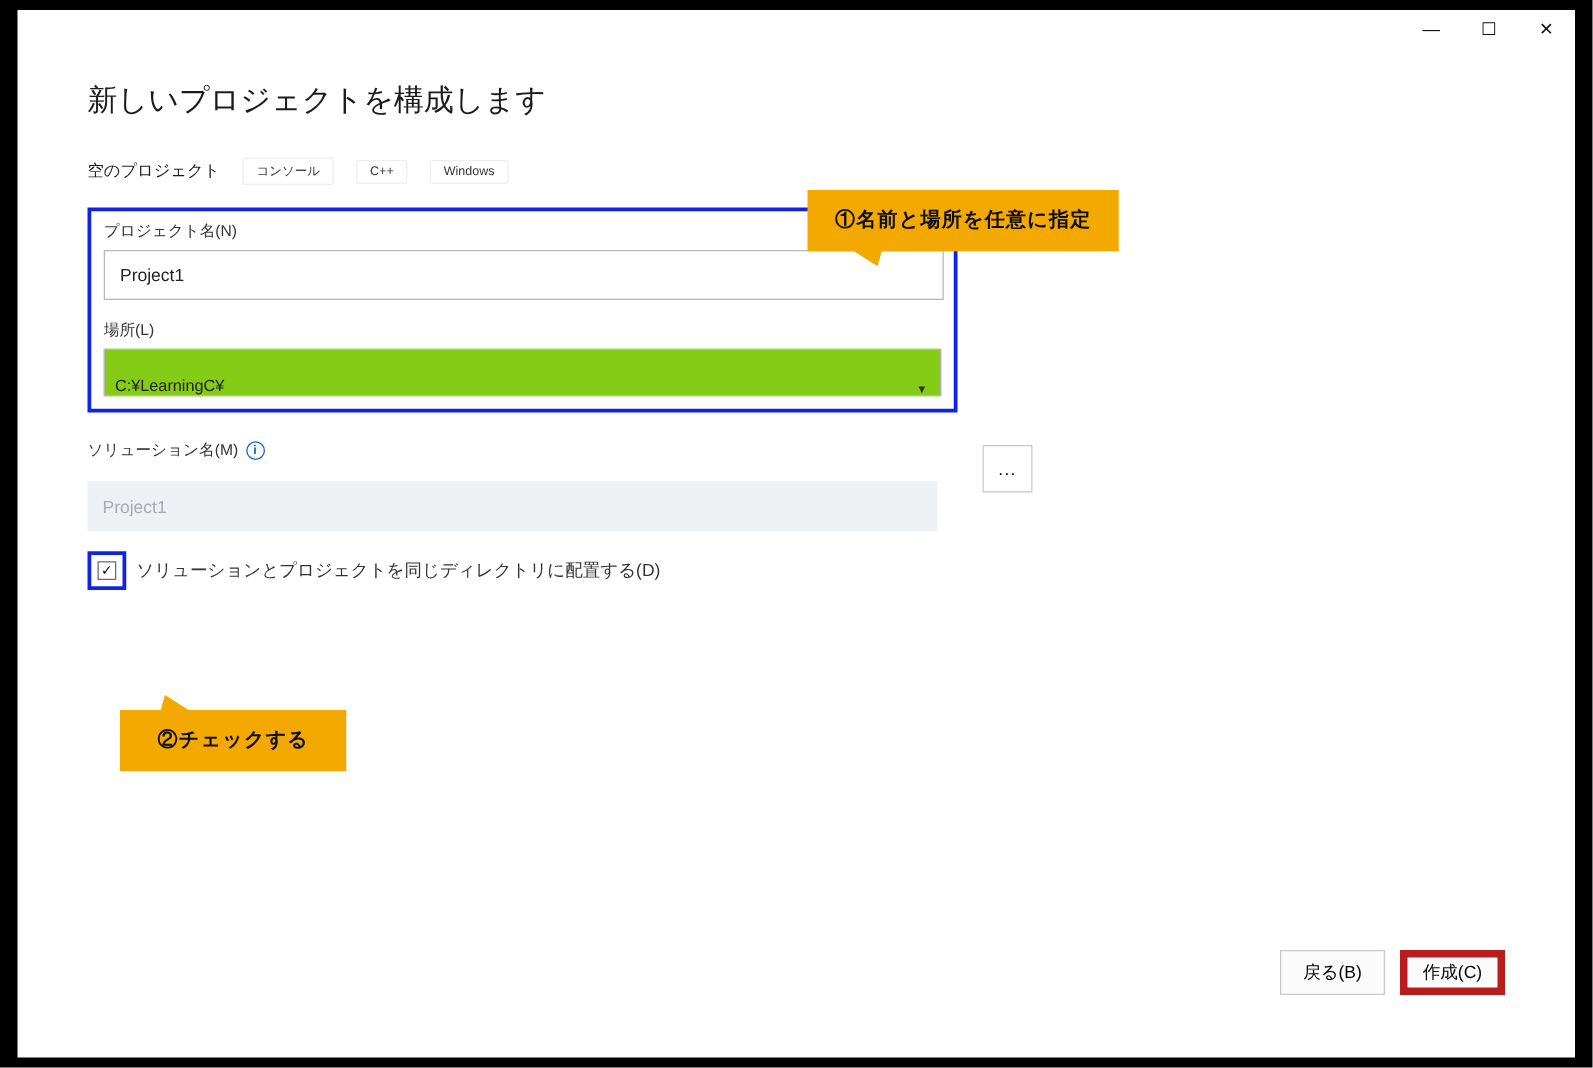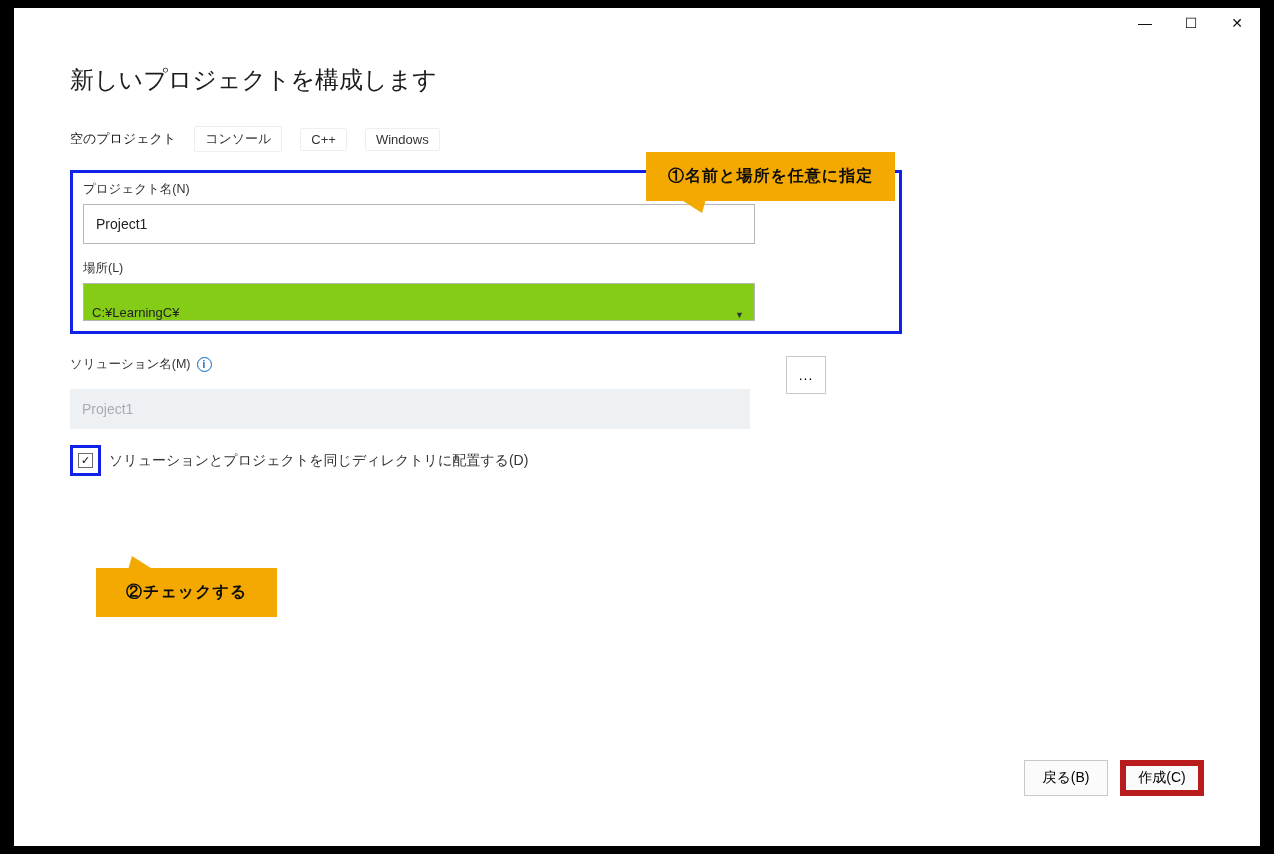--- a/index.html
+++ b/index.html
@@ -42,31 +42,31 @@
   align-items: center;
   gap: 18px;
   margin-bottom: 18px;
 }
 .subtitle {
   font-size: 13px;
   font-weight: 400;
   color: #1b1b1b;
 }
 .tag {
-  font-size: 13px;
+  font-size: 10px;
   color: #333;
   padding: 3px 10px;
   background: #fff;
   border: 1px solid #eee;
   border-radius: 2px;
 }
 .highlight-box-1 {
   border: 3px solid #1122e6;
   padding: 8px 10px 10px 10px;
-  width: 832px;
+  width: 696px;
   position: relative;
 }
 .field-label {
   font-size: 12.5px;
   color: #333;
   margin-bottom: 6px;
   display: flex;
   align-items: center;
   gap: 6px;
 }

